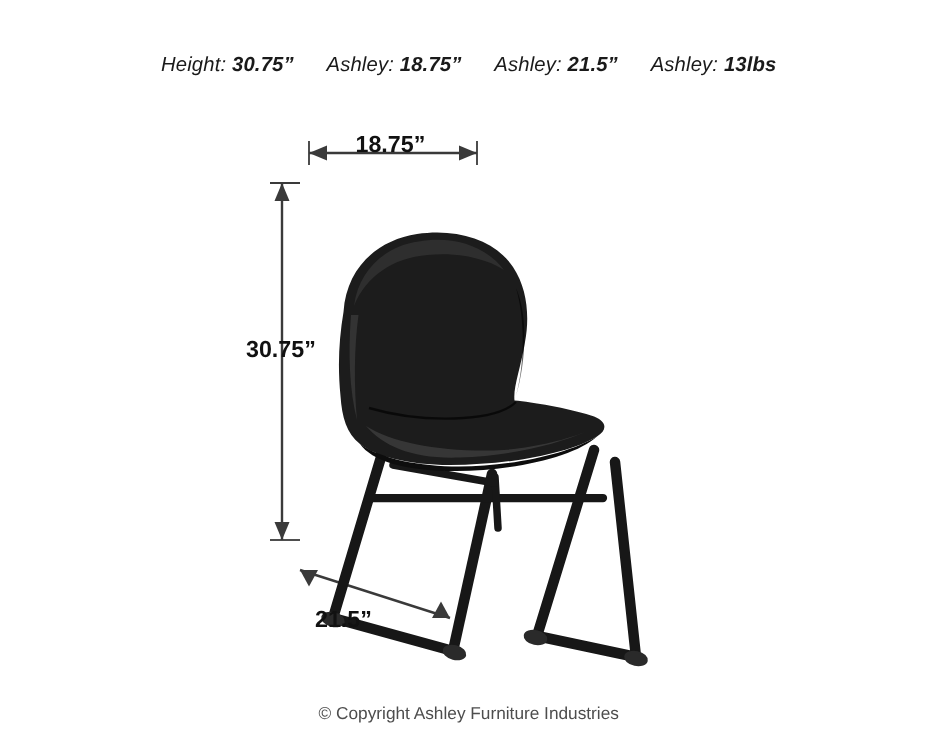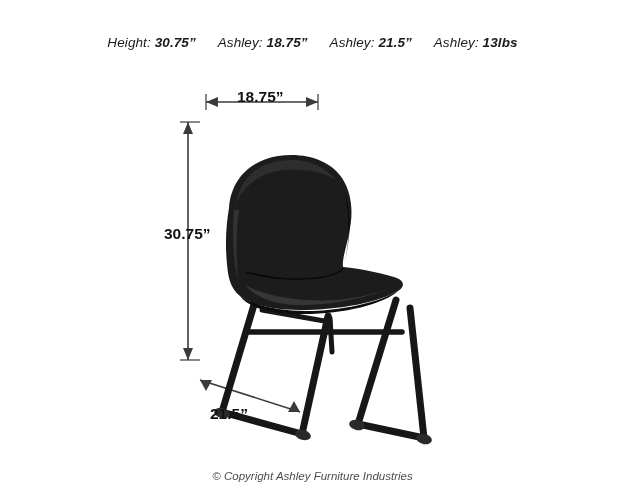--- a/index.html
+++ b/index.html
@@ -61,21 +61,20 @@
 
   
   .footer {
     position: absolute;
     bottom: 18px;
     left: 0;
     width: 625px;
     text-align: center;
     font-size: 11.5px;
     color: #4d4d4d;
-    font-style: italic;
   }
 </style>
 </head>
 <body>
 
 <div class="spec-bar">
   <span class="spec-item">
     <span class="spec-label">Height:</span>
     <span class="spec-value">30.75”</span>
   </span>

